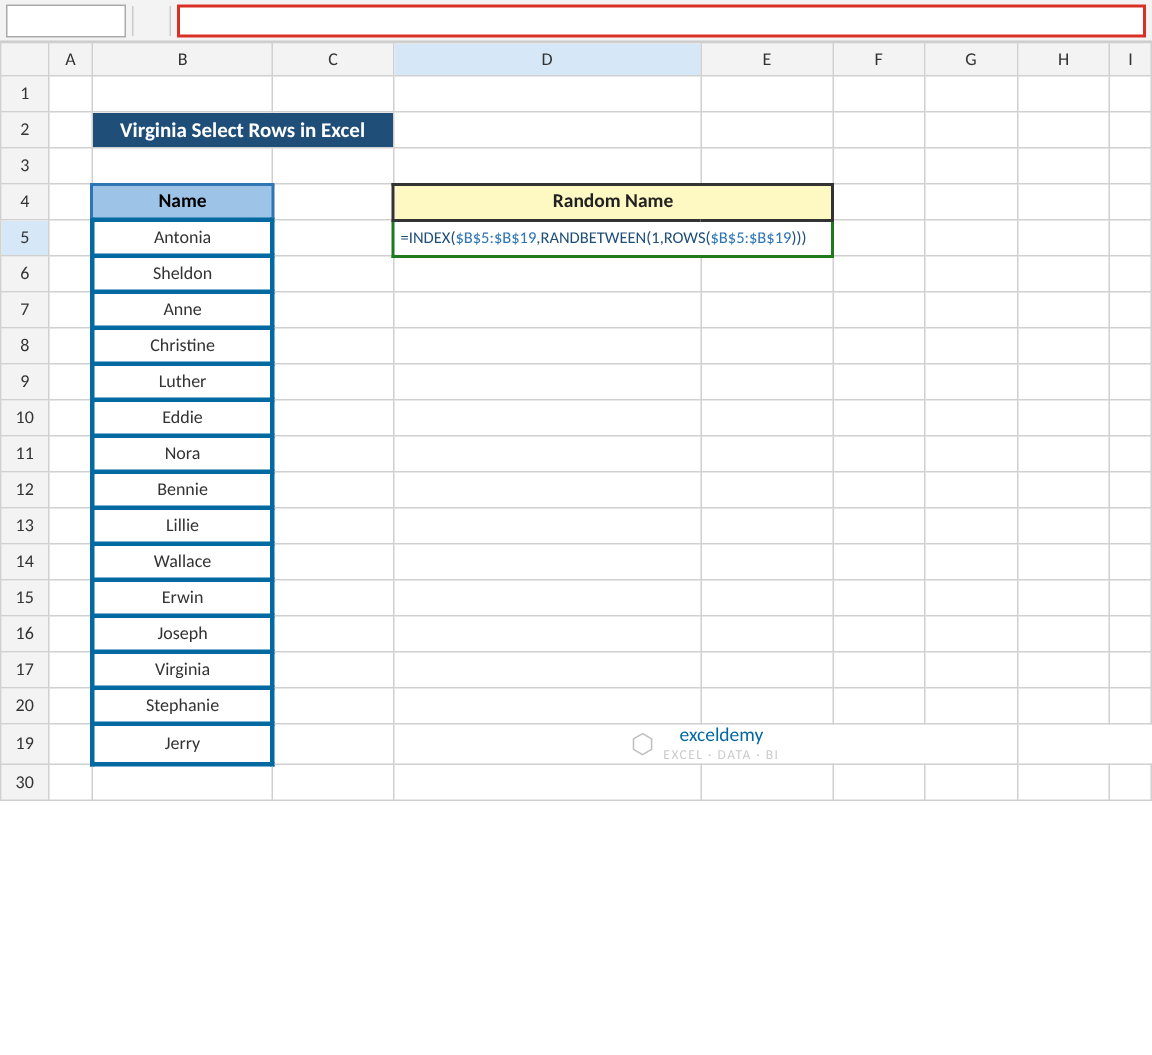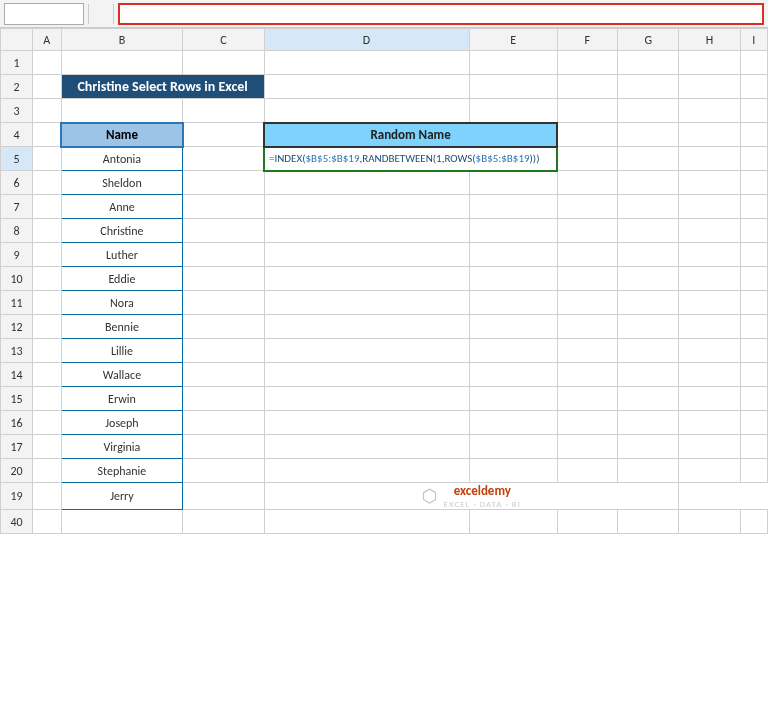--- a/index.html
+++ b/index.html
@@ -110,28 +110,28 @@
       background: #9dc3e6;
       color: #000000;
       font-weight: bold;
       border: 2px solid #2e75b6;
       font-size: 13px;
     }
 
     
     .name-data-cell {
       background: #fff;
-      border: 1px solid #0369a1;
+      border: 3px solid #0369a1;
       font-size: 12px;
       color: #333;
     }
 
     
     .random-header-cell {
-      background: #7dd3fc;
+      background: #fef9c3;
       font-weight: bold;
       border: 2px solid #333;
       font-size: 13px;
     }
 
     
     .formula-cell {
       background: #fff;
       border: 2px solid #1f7a1f;
       font-size: 11px;
@@ -211,21 +211,21 @@
           <td class="data-cell"></td>
           <td class="data-cell"></td>
           <td class="data-cell"></td>
           <td class="data-cell"></td>
           <td class="data-cell"></td>
           <td class="data-cell"></td>
         </tr>
         <tr>
           <td class="row-header">2</td>
           <td class="data-cell"></td>
-          <td class="data-cell title-cell" colspan="2">Christine Select Rows in Excel</td>
+          <td class="data-cell title-cell" colspan="2">Virginia Select Rows in Excel</td>
           <td class="data-cell"></td>
           <td class="data-cell"></td>
           <td class="data-cell"></td>
           <td class="data-cell"></td>
           <td class="data-cell"></td>
           <td class="data-cell"></td>
         </tr>
         <tr>
           <td class="row-header">3</td>
           <td class="data-cell"></td>
@@ -418,28 +418,28 @@
         </tr>
         <tr>
           <td class="row-header">19</td>
           <td class="data-cell"></td>
           <td class="data-cell name-data-cell">Jerry</td>
           <td class="data-cell"></td>
           <td class="data-cell watermark-cell" colspan="4">
             <div style="display:flex;align-items:center;justify-content:center;gap:6px;color:#bbb;font-size:11px;">
               <span style="font-size:18px;color:#c0c0c0;">⬡</span>
               <div>
-                <div style="font-size:13px;font-weight:bold;color:#c2410c;">exceldemy</div>
+                <div style="font-size:13px;font-weight:normal;color:#0369a1;">exceldemy</div>
                 <div style="font-size:9px;color:#ccc;letter-spacing:1px;">EXCEL · DATA · BI</div>
               </div>
             </div>
           </td>
         </tr>
         <tr>
-          <td class="row-header">40</td>
+          <td class="row-header">30</td>
           <td class="data-cell"></td>
           <td class="data-cell"></td>
           <td class="data-cell"></td>
           <td class="data-cell"></td>
           <td class="data-cell"></td>
           <td class="data-cell"></td>
           <td class="data-cell"></td>
           <td class="data-cell"></td>
           <td class="data-cell"></td>
         </tr>

